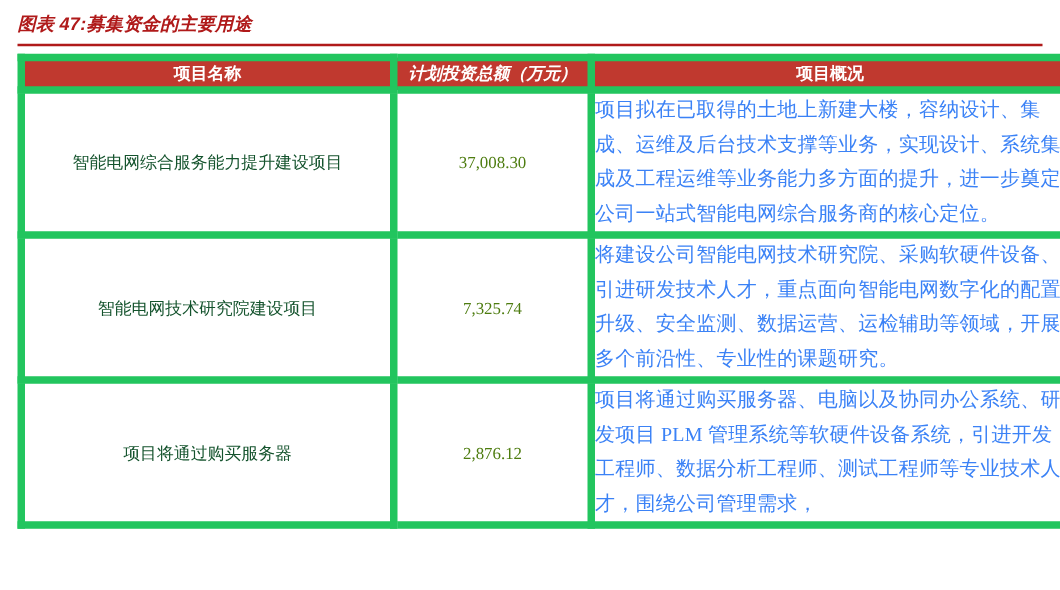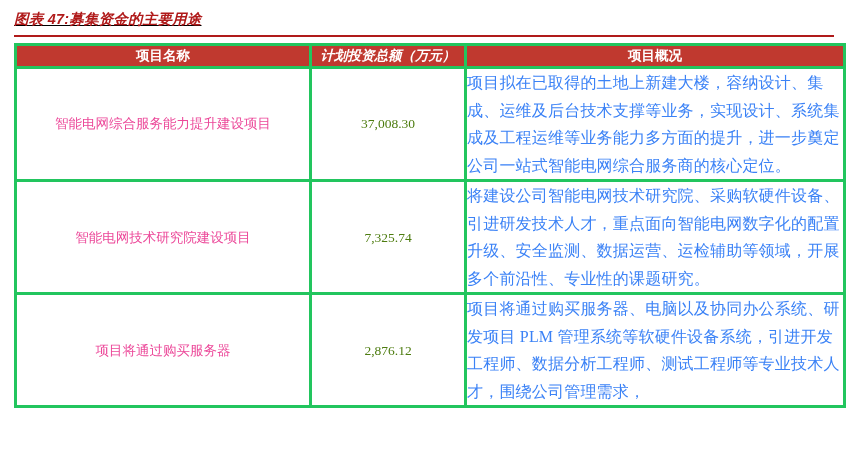--- a/index.html
+++ b/index.html
@@ -16,21 +16,20 @@
   .page {
     position: relative;
     width: 848px;
     height: 472px;
     box-sizing: border-box;
     padding: 0;
   }
   
   .caption-wrap {
     padding: 10px 28px 2px 14px;
-    text-decoration: underline;
   }
   .caption {
     font-family: "Liberation Sans", "DejaVu Sans", sans-serif;
     font-weight: bold;
     font-style: italic;
     font-size: 14.5px;
     color: #b01a1a;
     letter-spacing: 0.2px;
     white-space: nowrap;
   }
@@ -43,42 +42,42 @@
   .table-wrap {
     margin: 6px 14px 0 14px;
   }
   table.fund-table {
     width: 820px;
     border-collapse: collapse;
     table-layout: fixed;
   }
   table.fund-table th,
   table.fund-table td {
-    border: 3px solid #22c55e;
+    border: 6px solid #22c55e;
     vertical-align: middle;
     padding: 0;
   }
   thead th {
     background: #c0392f;
     color: #ffffff;
     font-family: "Liberation Serif", "DejaVu Serif", serif;
     font-weight: bold;
     font-size: 13.5px;
     text-align: center;
     line-height: 1.5;
     padding: 7px 6px;
   }
   thead th.col-name { width: 292px; }
   thead th.col-amount { width: 152px; font-style: italic; }
   thead th.col-desc { width: 376px; }
 
   td.cell-name {
     text-align: center;
     font-size: 13.5px;
-    color: #ec4899;
+    color: #14532d;
     padding: 6px 8px;
     line-height: 1.6;
   }
   td.cell-amount {
     text-align: center;
     font-size: 13.5px;
     color: #4d7c0f;
     vertical-align: top;
     padding: 8px 8px 6px 8px;
     line-height: 1.6;

